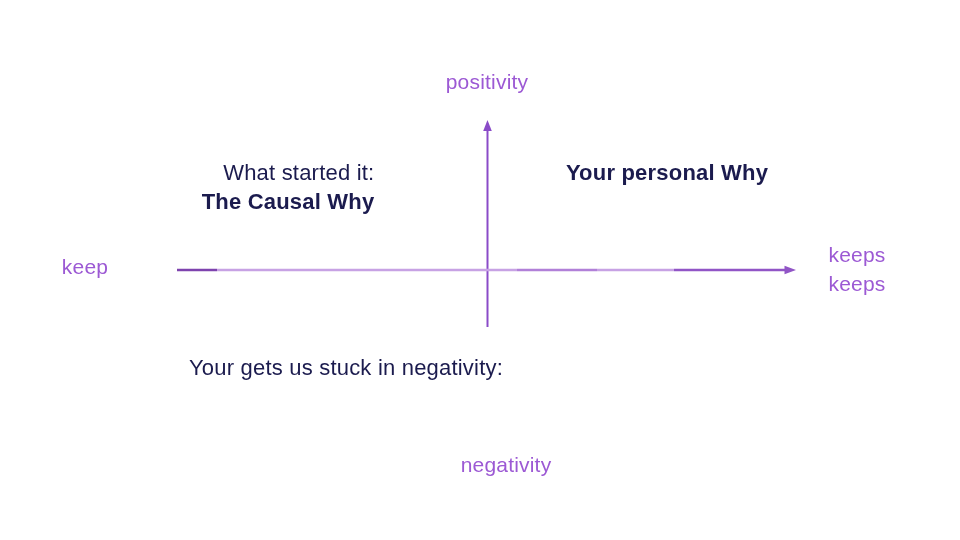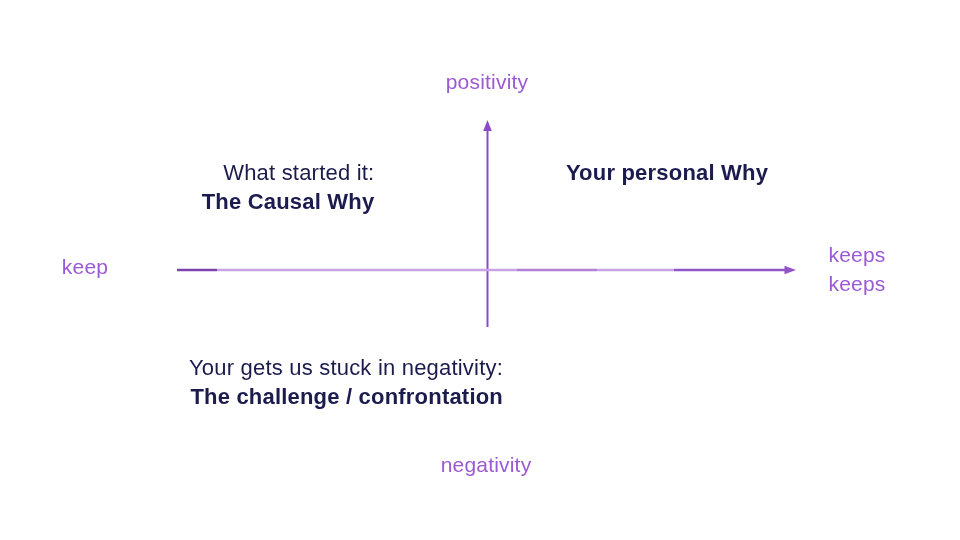--- a/index.html
+++ b/index.html
@@ -41,21 +41,21 @@
     color: var(--purple, #9c59d4);
     font-size: 21px;
     line-height: 23px;
     white-space: nowrap;
     text-align: center;
   }
   .axis-label.two-line {
     line-height: 29px;
   }
   .pos-top    { left: 487px; top: 70px; }
-  .pos-bottom { left: 486px; top: 453px; }
+  .pos-bottom { left: 506px; top: 453px; }
   .pos-left   { left: 85px;  top: 255px; }
   .pos-right  { left: 857px; top: 240px; }
   .quad {
     position: absolute;
     transform: translateX(-50%);
     color: var(--dark, #1b1b4e);
     font-size: 22px;
     line-height: 29px;
     text-align: right;
     white-space: nowrap;
@@ -112,16 +112,15 @@
     <div class="question">What started it:</div>
     <div class="answer">The Causal Why</div>
   </div>
 
   <div class="quad pos-tr">
     <div class="answer">Your personal Why</div>
   </div>
 
   <div class="quad pos-bl">
     <div class="question">Your gets us stuck in negativity:</div>
-    <div class="answer">The challenge / confrontation</div>
   </div>
 
 </div>
 
 </body></html>

